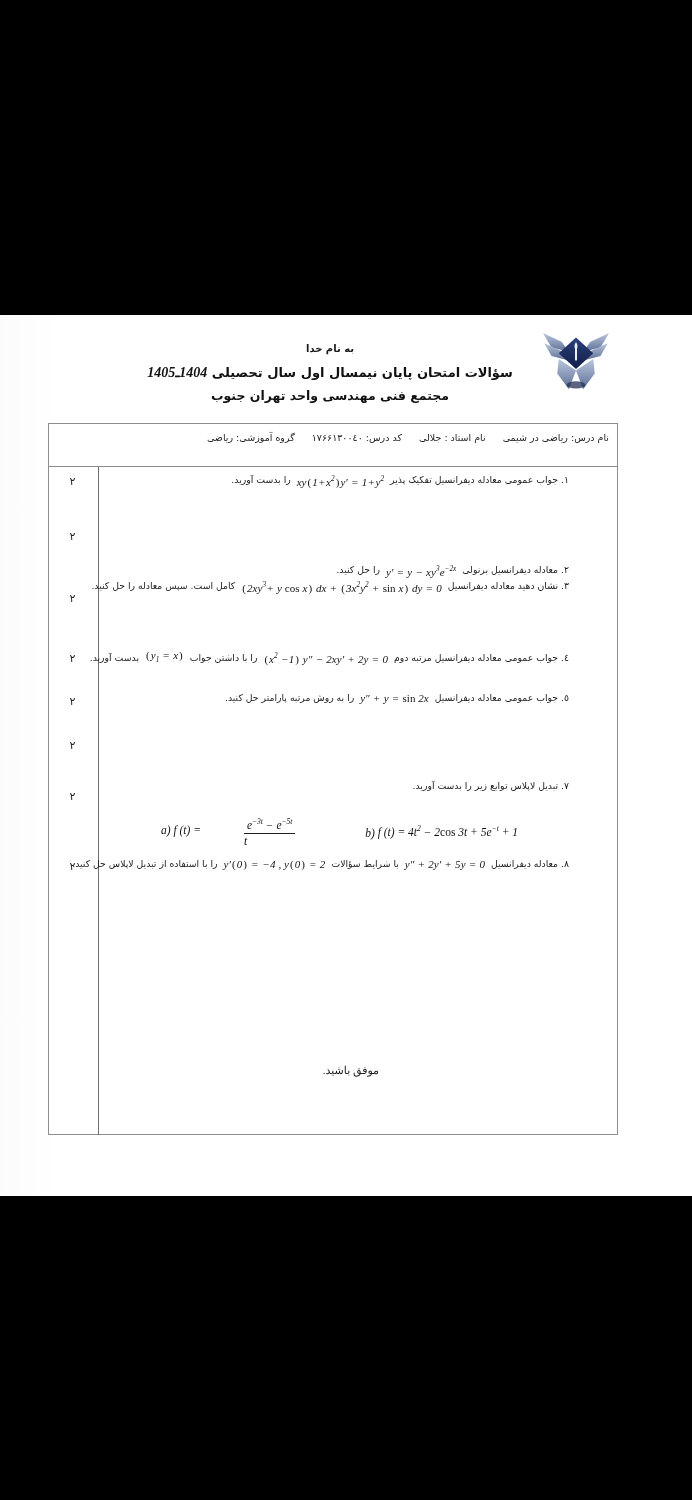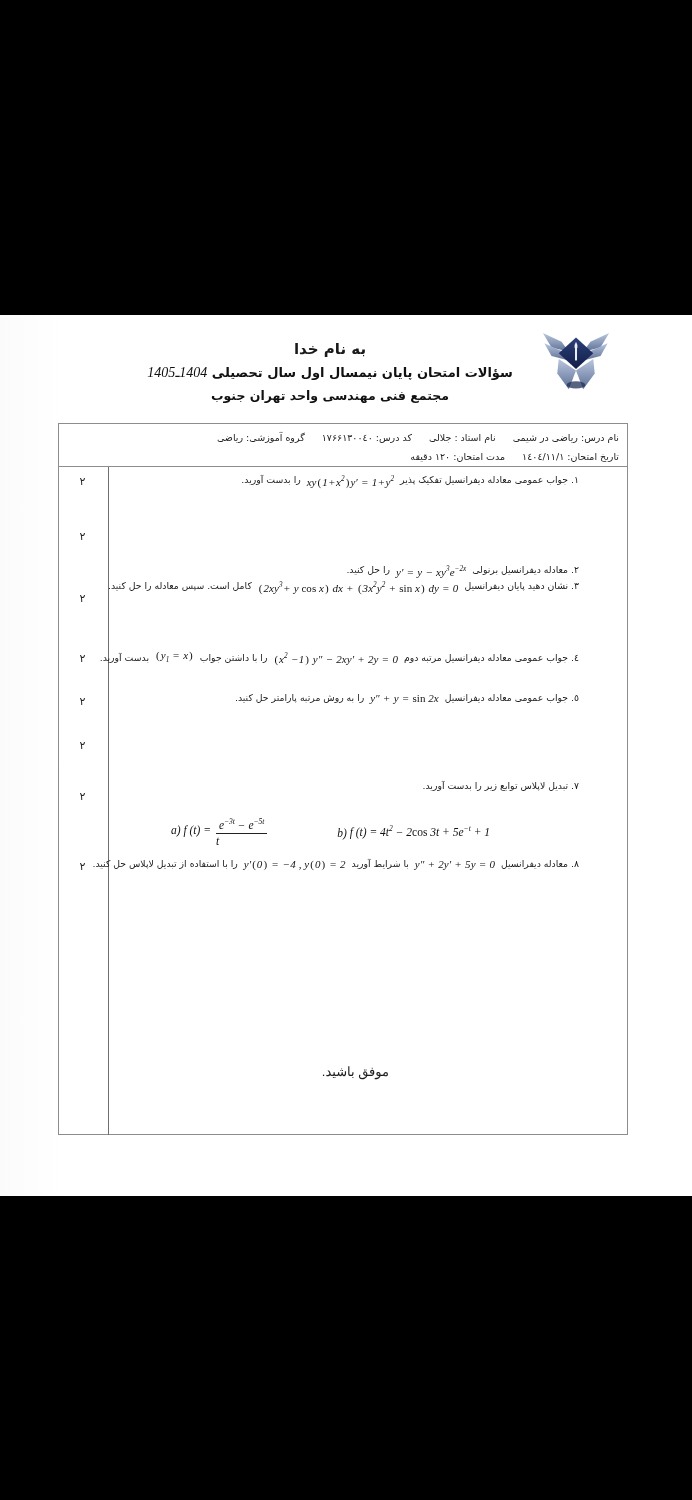--- a/index.html
+++ b/index.html
@@ -51,53 +51,53 @@
   
   .heading {
     position: absolute;
     left: 40px; top: 24px;
     width: 580px;
     text-align: center;
     direction: rtl;
   }
   .head-line1 {
     font-family: "DejaVu Sans", sans-serif;
-    font-size: 15px;
+    font-size: 10px;
     font-weight: bold;
     color: #1a1a1a;
     line-height: 20px;
     letter-spacing: 0px;
   }
   .head-line2 {
     font-family: "DejaVu Sans", sans-serif;
     font-size: 13px;
     font-weight: bold;
     color: #111111;
     line-height: 23px;
     margin-top: 2px;
   }
   .head-line2 .yr {
     font-family: "Liberation Serif", serif;
     font-style: italic;
-    font-weight: normal;
+    font-weight: bold;
     font-size: 14px;
   }
   .head-line3 {
     font-family: "DejaVu Sans", sans-serif;
     font-size: 12.5px;
     font-weight: bold;
     color: #111111;
     line-height: 22px;
     margin-top: 1px;
   }
 
   
   .exam-table {
     position: absolute;
-    left: 58px; top: 108px;
+    left: 48px; top: 108px;
     width: 570px;
     height: 712px;
     border: 1px solid #8d8d8d;
     box-sizing: border-box;
     background: #ffffff;
   }
 
   
   .info-cell {
     position: absolute;
@@ -212,41 +212,42 @@
     font-size: 11.5px;
     color: #111111;
   }
   .mathrow .item { display: inline-block; vertical-align: middle; }
   .mathrow .gap { display: inline-block; width: 62px; }
 
   .frac {
     display: inline-block;
     vertical-align: middle;
     padding: 0 2px;
+    margin-left: 38px;
   }
   .frac .num {
     display: block;
     border-bottom: 1px solid #222;
     padding: 0 3px 1px 3px;
     line-height: 13px;
   }
   .frac .den {
     display: block;
     padding-top: 1px;
     line-height: 13px;
   }
 
   
   .closing {
     position: absolute;
     right: 190px;
     top: 597px;
     direction: rtl;
-    font-family: Liberation Sans, sans-serif;
-    font-size: 13px;
+    font-family: Liberation Serif, serif;
+    font-size: 11px;
     color: #1b1b1b;
   }
 
   
   .scan-edge {
     position: absolute;
     left: 0; top: 0;
     width: 62px; height: 881px;
     background: linear-gradient(to right, #fbfbfb, #ffffff);
     pointer-events: none;
@@ -315,30 +316,20 @@
         </span>
         <span class="seg">
           <span class="lbl">کد درس:</span>
           <span class="val">۱۷۶۶۱۳۰۰٤۰</span>
         </span>
         <span class="seg">
           <span class="lbl">گروه آموزشی:</span>
           <span class="val">ریاضی</span>
         </span>
       </div>
-      <div class="info-row" style="padding-right:0px;">
-        <span class="seg">
-          <span class="lbl">تاریخ امتحان:</span>
-          <span class="val">۱٤۰٤/۱۱/۱</span>
-        </span>
-        <span class="seg">
-          <span class="lbl">مدت امتحان:</span>
-          <span class="val">۱۲۰ دقیقه</span>
-        </span>
-      </div>
     </div>
 
     <div class="marks-rule" style="left:49px;"></div>
 
     <div class="marks-col">
       <div class="mark" style="top:8px;">۲</div>
       <div class="mark" style="top:63px;">۲</div>
       <div class="mark" style="top:125px;">۲</div>
       <div class="mark" style="top:185px;">۲</div>
       <div class="mark" style="top:228px;">۲</div>
@@ -358,21 +349,21 @@
 
       <div class="q" style="top:58px;margin-top:36px;">
         <span class="fa">۲.</span>
         <span class="fa">معادله دیفرانسیل برنولی</span>
         <span class="m">y′ <span class="op">=</span> y <span class="op">−</span> xy<sup>3</sup>e<sup>−2x</sup></span>
         <span class="fa">را حل کنید.</span>
       </div>
 
       <div class="q" style="top:110px;">
         <span class="fa">۳.</span>
-        <span class="fa">نشان دهید پایان دیفرانسیل</span>
+        <span class="fa">نشان دهید معادله دیفرانسیل</span>
         <span class="m"><span class="op">(</span>2xy<sup>3</sup><span class="op">+</span> y <span class="rm">cos</span> x<span class="op">)</span> dx <span class="op">+</span> <span class="op">(</span>3x<sup>2</sup>y<sup>2</sup> <span class="op">+</span> <span class="rm">sin</span> x<span class="op">)</span> dy <span class="op">=</span> 0</span>
         <span class="fa">کامل است. سپس معادله را حل کنید.</span>
       </div>
 
       <div class="q" style="top:180px;">
         <span class="fa">٤.</span>
         <span class="fa">جواب عمومی معادله دیفرانسیل مرتبه دوم</span>
         <span class="m"><span class="op">(</span>x<sup>2</sup> <span class="op">−</span>1<span class="op">)</span> y″ <span class="op">−</span> 2xy′ <span class="op">+</span> 2y <span class="op">=</span> 0</span>
         <span class="fa">را با داشتن جواب</span>
         <span class="m"><span class="op">(</span>y<sub>1</sub> <span class="op">=</span> x<span class="op">)</span></span>
@@ -405,21 +396,21 @@
         <span class="item">
           <span>b)</span>
           <span>f (t) = 4t<sup style="font-size:7.5px;">2</sup> − 2<span style="font-style:normal;">cos</span> 3t + 5e<sup style="font-size:7.5px;">−t</sup> + 1</span>
         </span>
       </div>
 
       <div class="q" style="top:388px;">
         <span class="fa">۸.</span>
         <span class="fa">معادله دیفرانسیل</span>
         <span class="m">y″ <span class="op">+</span> 2y′ <span class="op">+</span> 5y <span class="op">=</span> 0</span>
-        <span class="fa">با شرایط آورید</span>
+        <span class="fa">با شرایط سؤالات</span>
         <span class="m">y′<span class="op">(</span>0<span class="op">)</span> <span class="op">=</span> <span class="op">−</span>4 , y<span class="op">(</span>0<span class="op">)</span> <span class="op">=</span> 2</span>
         <span class="fa">را با استفاده از تبدیل لاپلاس حل کنید.</span>
       </div>
 
       <div class="closing">موفق باشید.</div>
 
     </div>
   </div>
 </div>
 

